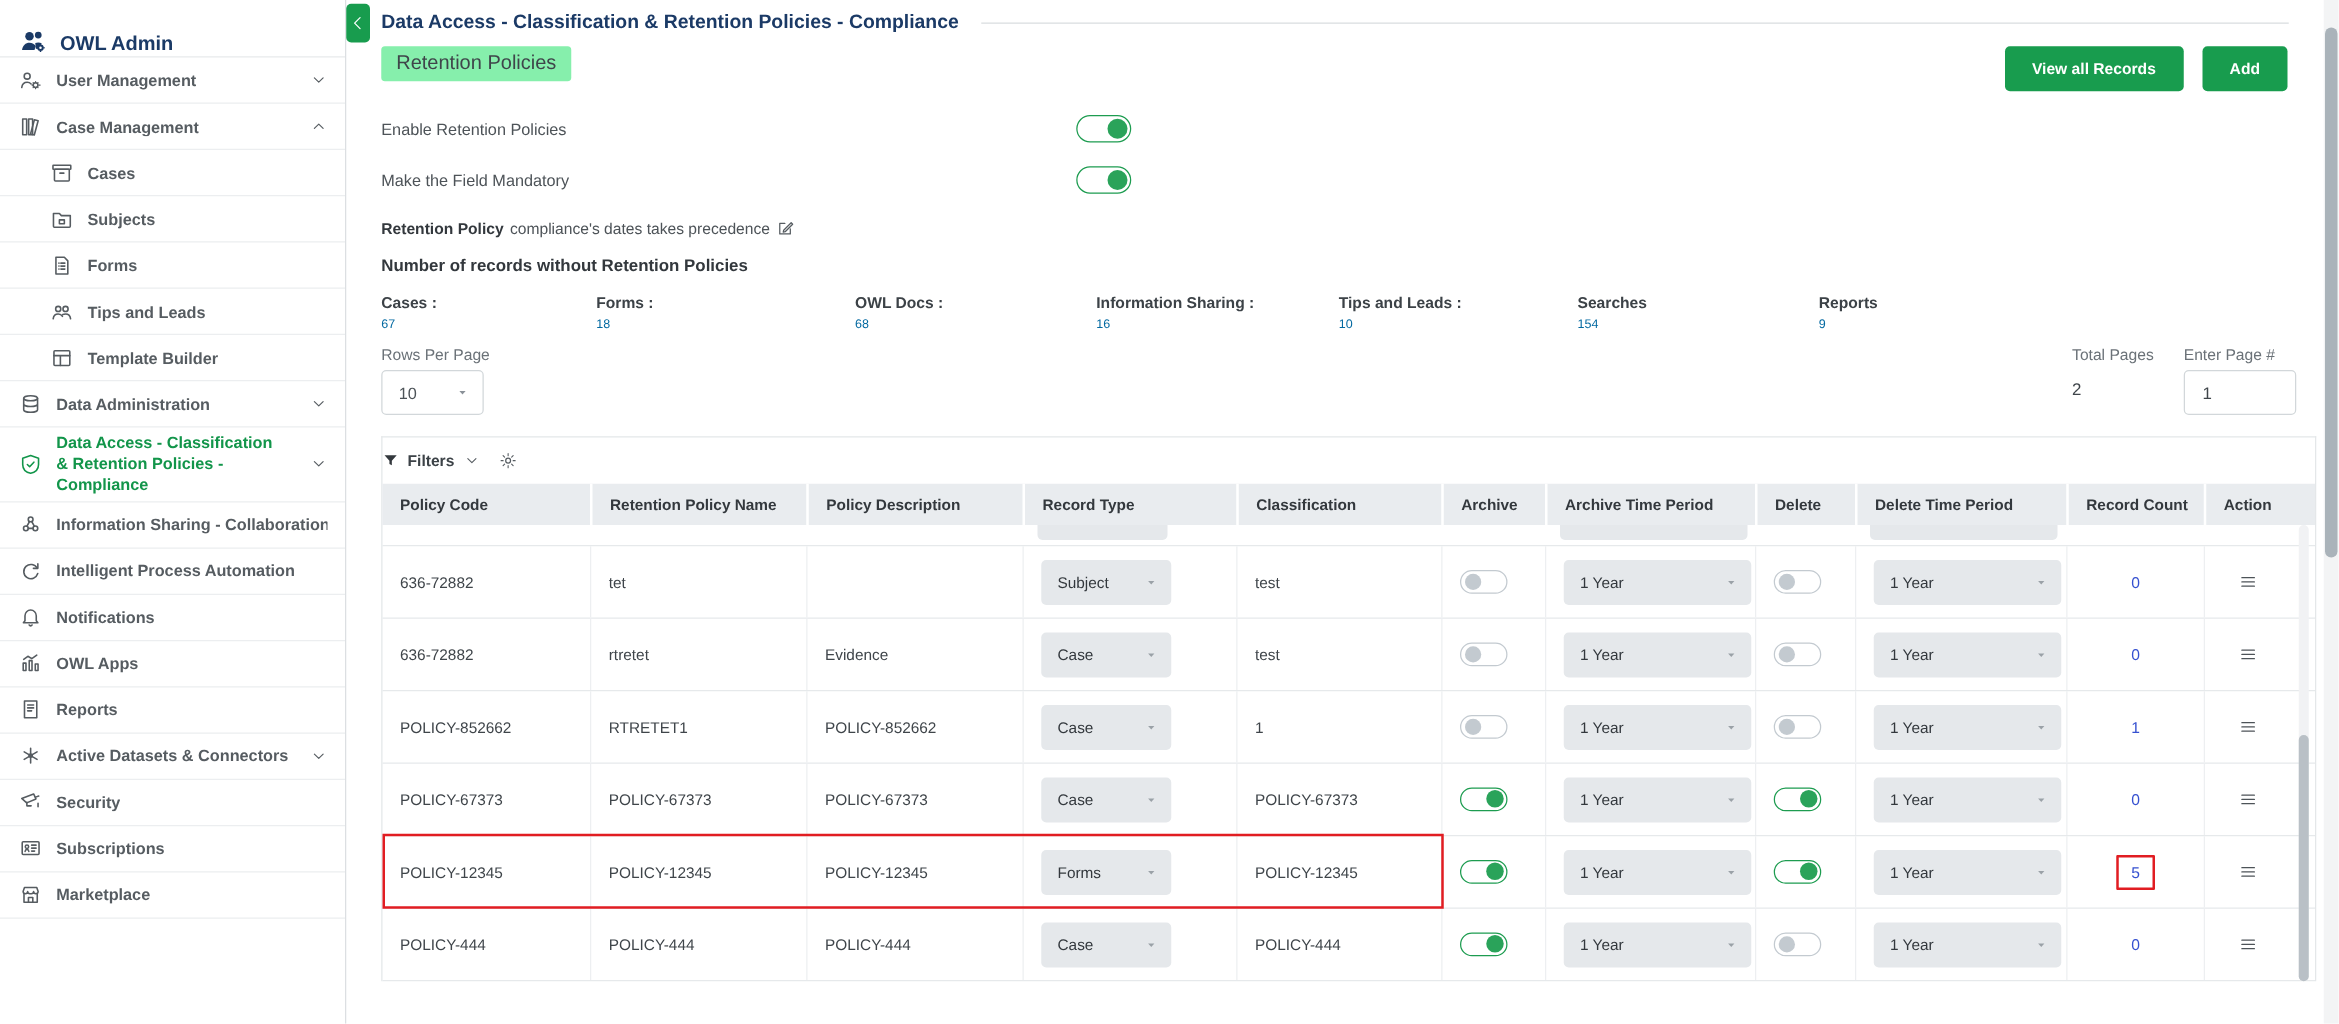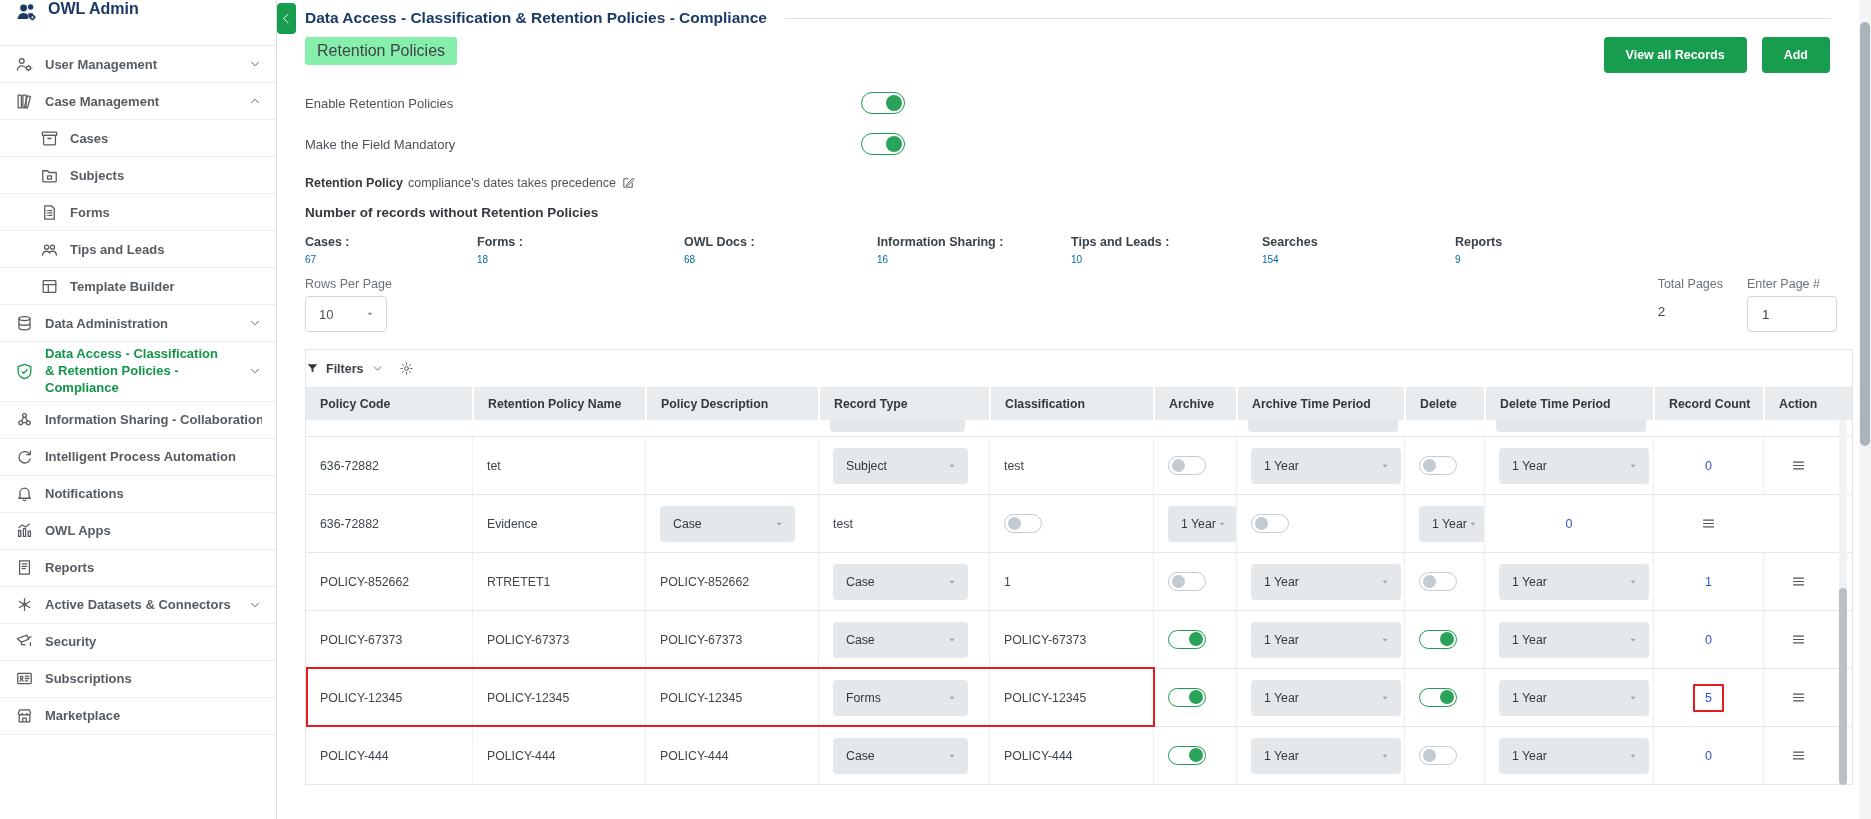--- a/index.html
+++ b/index.html
@@ -2,21 +2,21 @@
 <html><head>
 <meta charset="utf-8">
 <style>
   *{margin:0;padding:0;box-sizing:border-box}
   html,body{width:1871px;height:819px;overflow:hidden;background:#fff;
     font-family:"Liberation Sans",sans-serif;color:#3f454a}
   .app{display:flex;width:100%;height:100%;position:relative}
 
   
   .sidebar{width:277px;min-width:277px;height:100%;border-right:1px solid #dcdfe2;background:#fff}
-  .brand{height:46px;display:flex;align-items:flex-start;gap:9px;padding-left:15px;
+  .brand{height:46px;display:flex;align-items:flex-end;gap:9px;padding-left:15px;
     border-bottom:1px solid #e8eaec;color:#1b3a66;font-weight:bold;font-size:16px}
   .brand .icon{width:24px;height:24px;color:#1b3a66}
   .side-item{display:flex;align-items:center;min-height:37px;padding:4px 14px 4px 15px;
     border-bottom:1px solid #eceef0;color:#565c61;font-size:13px;font-weight:bold;gap:11px;cursor:pointer}
   .side-item .icon{width:19px;height:19px;flex:none;display:flex;align-items:center;justify-content:center}
   .side-item.indent{padding-left:40px}
   .side-item .label{white-space:nowrap;overflow:hidden}
   .side-item .chev{margin-left:auto;width:14px;height:14px;color:#565c61;flex:none}
   .side-item.active{color:#12954a;min-height:50px}
   .side-item.active .label{white-space:normal;line-height:1.3;width:180px}
@@ -84,21 +84,21 @@
   .partial-row{height:17px;position:relative;border-bottom:1px solid #e6e9eb;overflow:hidden}
   .pr-box{position:absolute;top:-6px;height:18px;background:#e5e8eb;border-radius:0 0 4px 4px}
   .trow{display:grid;grid-template-columns:var(--cols);height:58px;border-bottom:1px solid #e6e9eb;position:relative}
   .td{display:flex;align-items:center;padding-left:14px;font-size:12.3px;color:#3f454a;
     border-left:1px solid #edeff1;overflow:hidden;white-space:nowrap}
   .td:first-child{border-left:none}
   .td.center{justify-content:center;padding-left:0}
   .cell-select{display:flex;align-items:center;justify-content:space-between;background:#e5e8eb;
     border-radius:4px;height:36px;padding:0 10px 0 13px;font-size:12.3px;color:#33383d;cursor:pointer}
   .cell-select .caret{width:12px;height:12px;color:#9aa1a7}
-  .w118{width:135px}.w150{width:150px}
+  .w118{width:104px}.w150{width:150px}
   .count{color:#3651d0;font-size:12.5px;cursor:pointer}
   .count.red-box{border:2px solid #e11d22;padding:5px 10px;border-radius:1px}
   .burger{width:17px;height:17px;color:#4d5358;cursor:pointer}
   .red-frame{position:absolute;left:0;top:-2px;bottom:-1px;width:849px;border:2px solid #e11d22;
     pointer-events:none;z-index:3}
   .panel-scrollbar{position:absolute;right:5px;top:70px;bottom:0;width:8px;background:#f1f2f4;border-radius:4px}
   .panel-thumb{position:absolute;left:0;right:0;top:46%;bottom:0;background:#b9c0c6;border-radius:4px;cursor:pointer}
 
   
   .page-scrollbar{position:absolute;right:0;top:0;width:12px;height:100%;background:#f3f4f5}
@@ -515,20 +515,21 @@
             <div class="td center">
               <span class="burger">
                 <svg viewBox="0 0 24 24" fill="none" stroke="currentColor" stroke-width="1.6" stroke-linecap="round" stroke-linejoin="round">
                   <path d="M5 7.2h14M5 12h14M5 16.8h14"></path>
                 </svg>
               </span>
             </div>
           </div>
           <div class="trow">
             <div class="td">636-72882</div>
+            <div class="td">rtretet</div>
             <div class="td">Evidence</div>
             <div class="td">
               <span class="cell-select w118">
                 <span>Case</span>
                 <span class="caret">
                   <svg viewBox="0 0 24 24" fill="currentColor">
                     <path d="M7 9.5l5 5.5 5-5.5z"></path>
                   </svg>
                 </span>
               </span>

